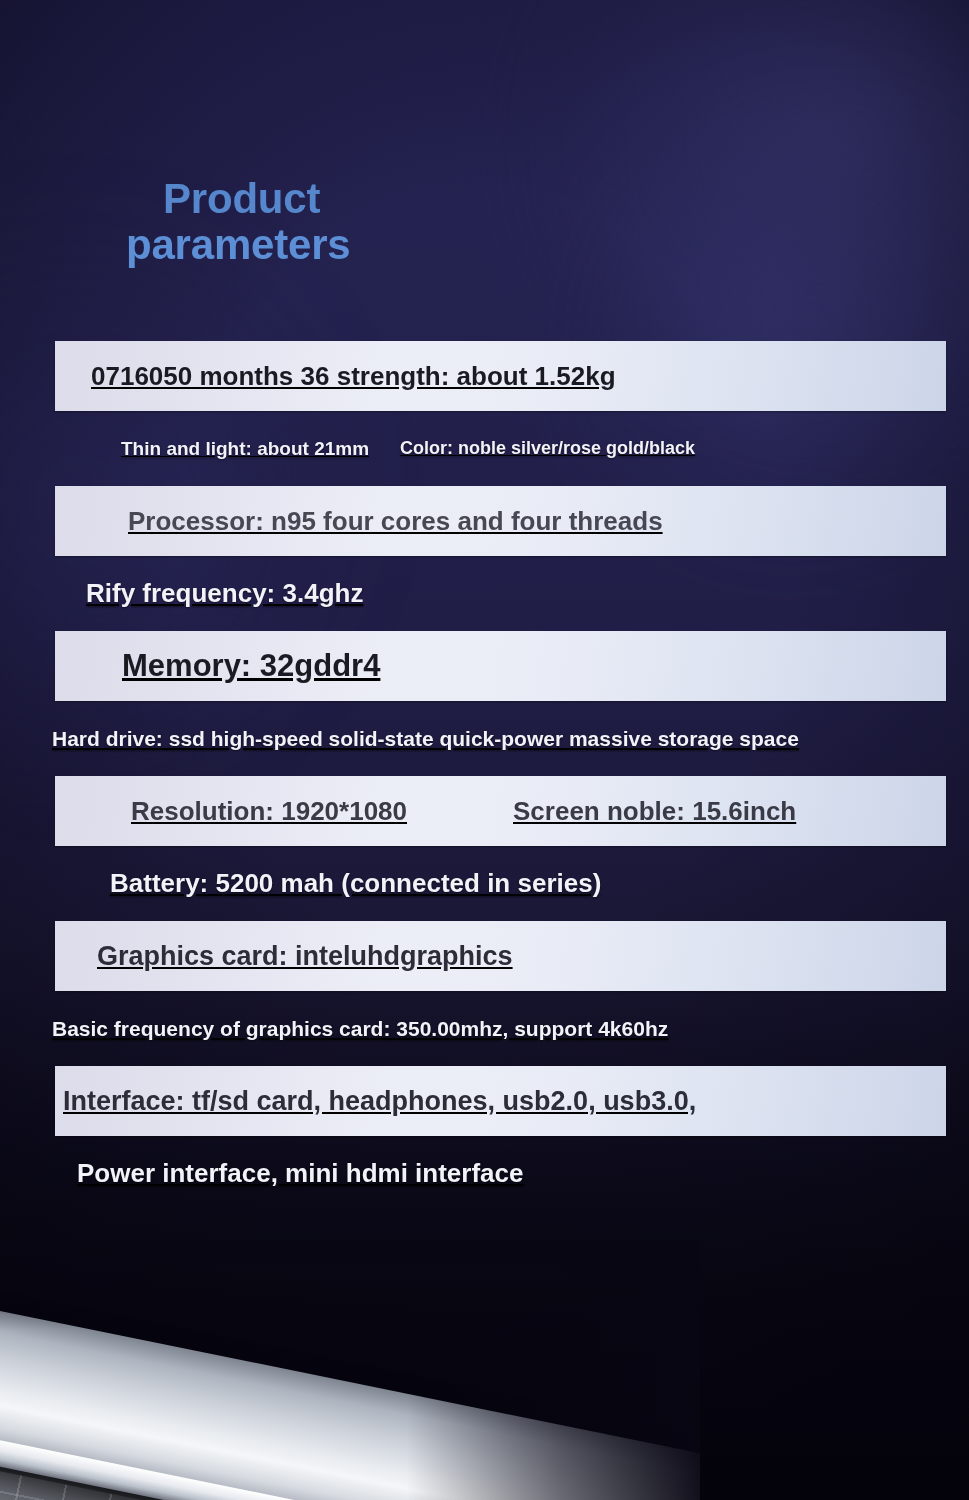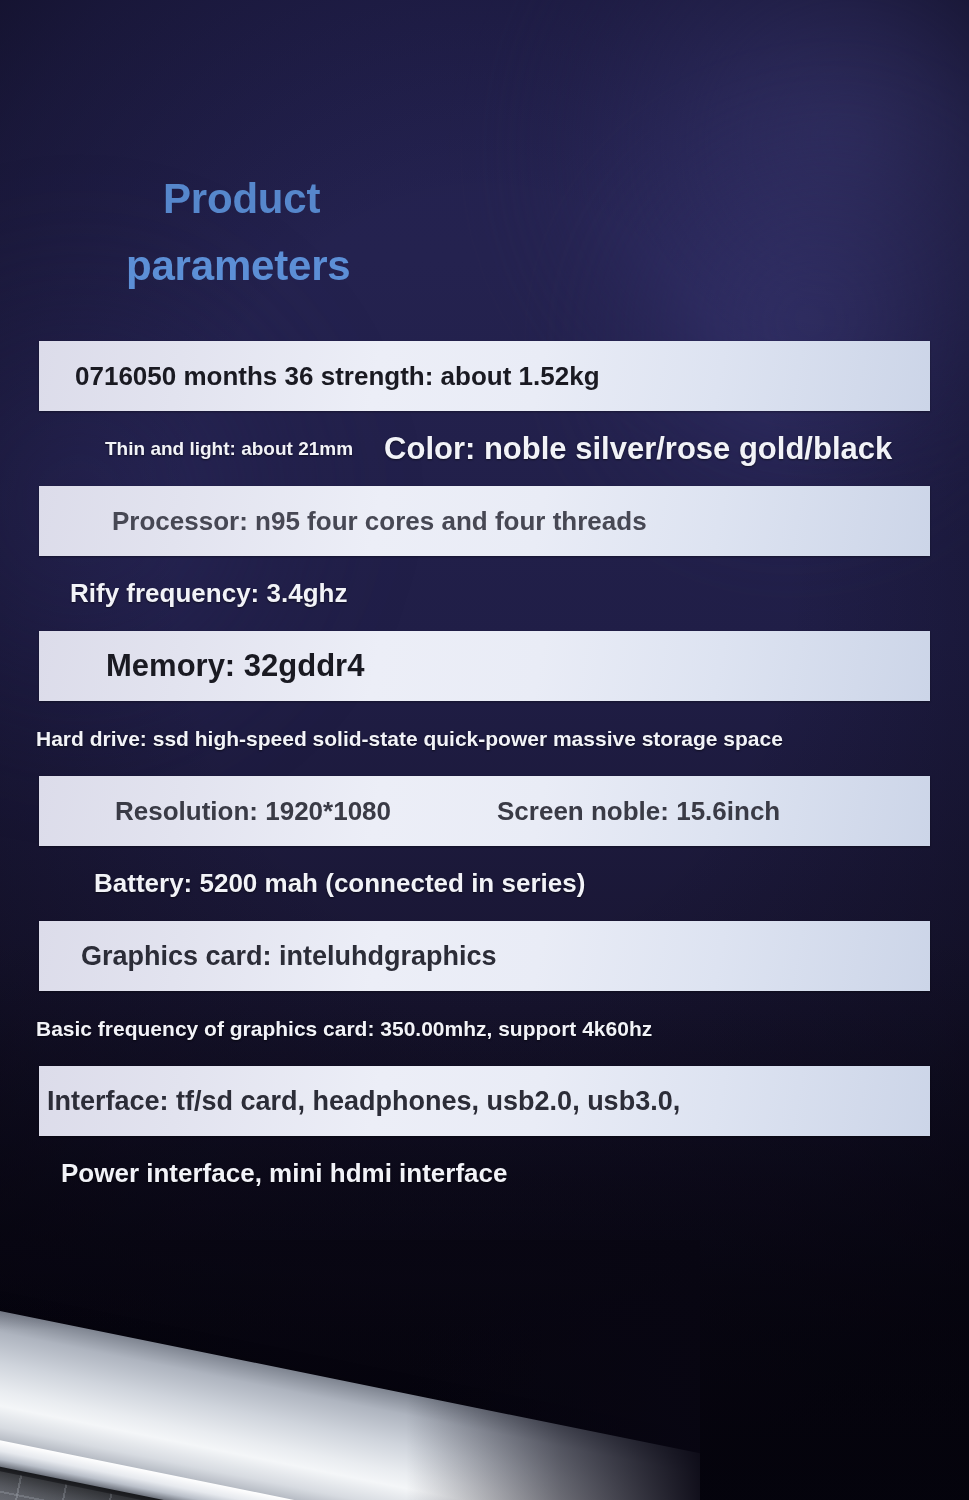--- a/index.html
+++ b/index.html
@@ -93,30 +93,31 @@
   .heading .ln{
     display:block;
     font-size:42px;
     font-weight:bold;
     letter-spacing:-0.2px;
     color:#5687cc;
   }
   .heading .ln1{ padding-left:163px; }
   .heading .ln2{
     padding-left:126px;
-    margin-top:25px;
+    margin-top:4px;
     color:#5c8fd6;
   }
 
   
   .specs{
     position:absolute;
-    left:0; top:341px;
+    left:16px; top:341px;
     width:785px;
     z-index:5;
+    text-decoration:underline;
   }
 
   
   .bar{
     position:relative;
     margin-left:39px;
     width:891px;
     height:70px;
     background:linear-gradient(100deg,
         #dcdcea 0%,
@@ -148,21 +149,21 @@
     color:#f2f3f8;
     text-shadow:0 1px 2px rgba(0,0,0,0.55);
     white-space:nowrap;
   }
 
   
   .r1 .btxt   { padding-left:36px; font-size:26px; }
 
   .r2         { padding-left:105px; gap:31px; }
   .r2 .s      { font-size:19px; }
-  .r2 .m      { font-size:31px; }
+  .r2 .m      { font-size:18px; }
 
   .r3 .btxt   { padding-left:73px; font-size:26px; color:#474854; }
 
   .r4         { padding-left:70px; }
   .r4 .dtxt   { font-size:26px; }
 
   .r5 .btxt   { padding-left:67px; font-size:31px; }
 
   .r6         { padding-left:-0px; }
   .r6 .dtxt   { font-size:21px; padding-left:36px; }

